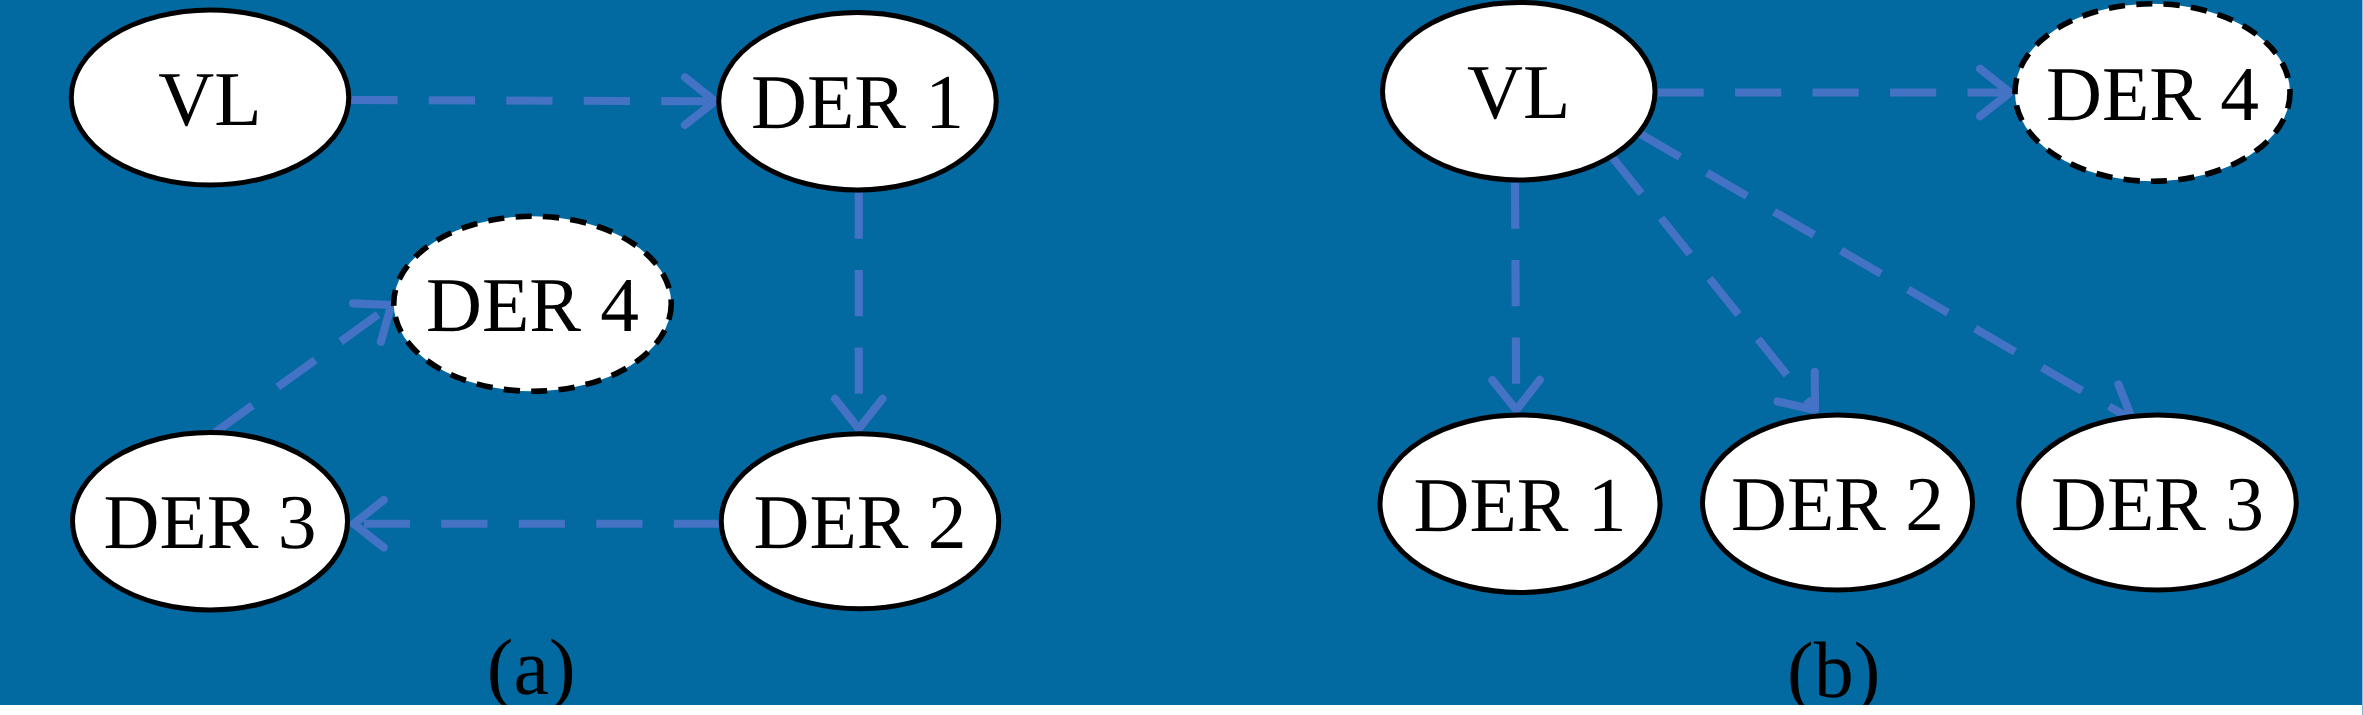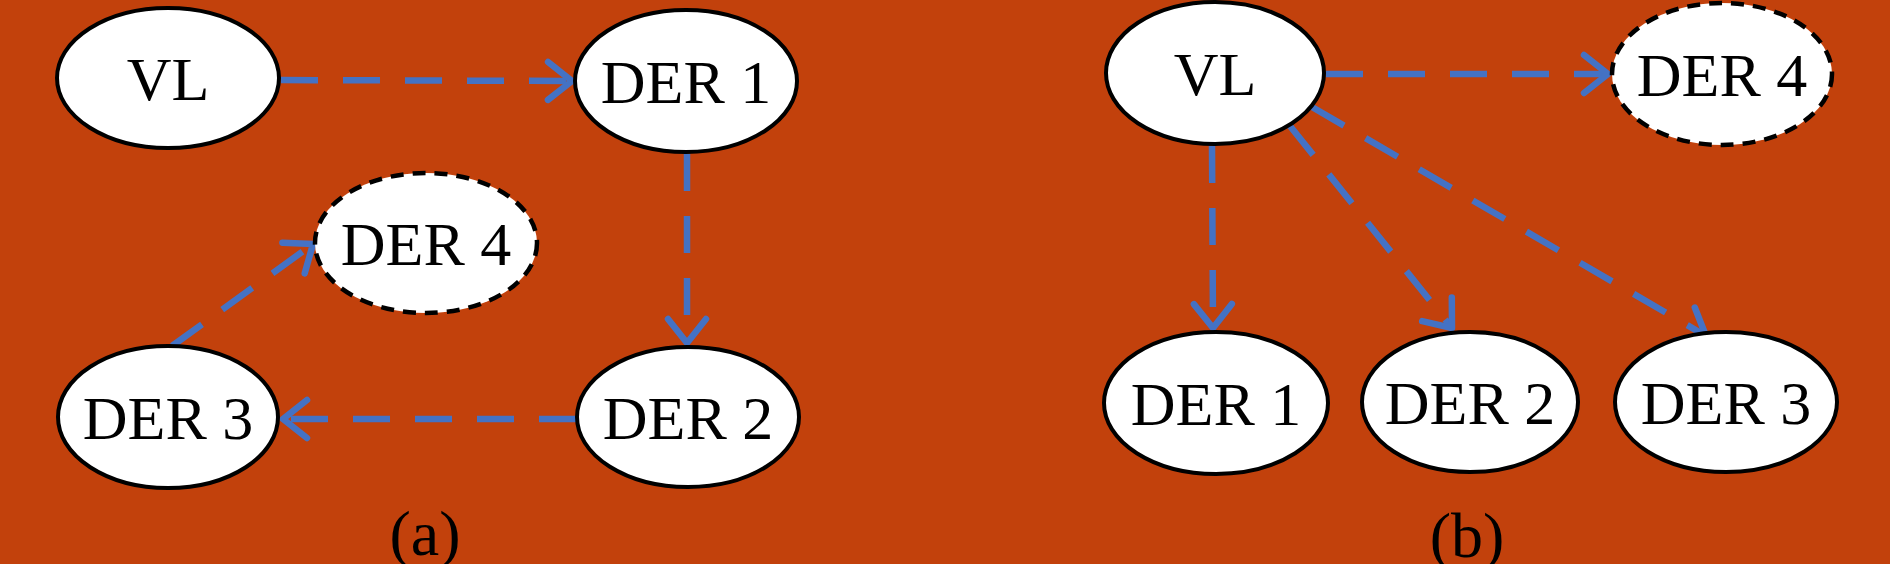--- a/index.html
+++ b/index.html
@@ -1,20 +1,20 @@
 <!DOCTYPE html>
 <html><head>
 <meta charset="utf-8">
 <style>
   html, body { margin: 0; padding: 0; background: #ffffff; }
   .stage {
     position: relative;
     width: 1890px;
     height: 564px;
-    background: #c2410c;
+    background: #0369a1;
     overflow: hidden;
   }
   svg { display: block; width: 1890px; height: 572px; }
   text {
     font-family: "Liberation Serif", "DejaVu Serif", serif;
     fill: #000000;
   }
   .node-label   { font-size: 62px; }
   .caption-text { font-size: 64px; }
 </style>

